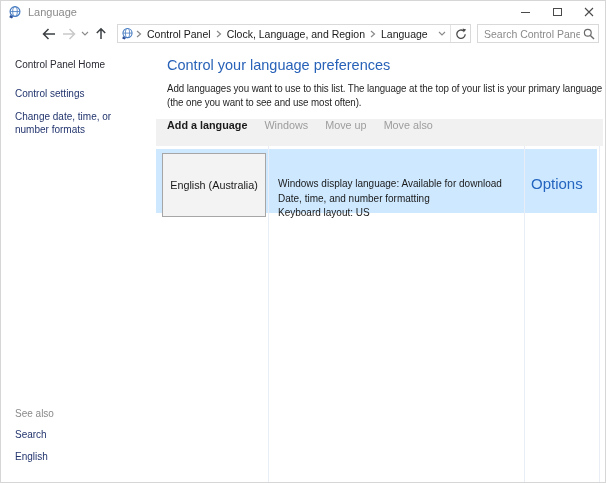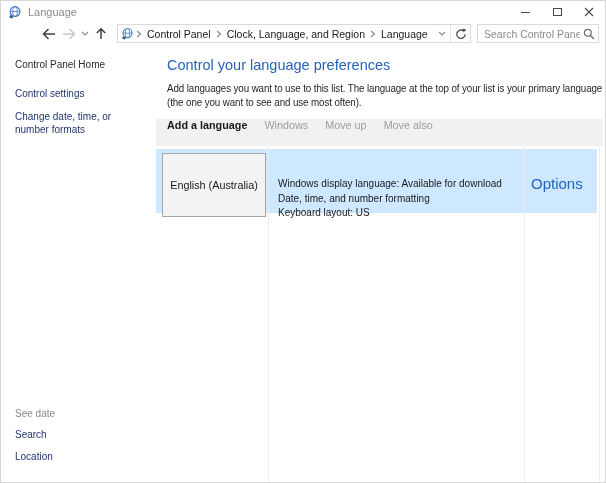--- a/index.html
+++ b/index.html
@@ -156,23 +156,23 @@
       </svg>
     </span>
   </div>
 </div>
 
 <div class="sidebar">
   <div class="sb-home">Control Panel Home</div>
   <div class="sb-link">Control settings</div>
   <div class="sb-link">Change date, time, or number formats</div>
   <div class="sb-bottom">
-    <div class="sb-seealso">See date</div>
+    <div class="sb-seealso">See also</div>
     <div class="sb-link">Search</div>
-    <div class="sb-link">Location</div>
+    <div class="sb-link">English</div>
   </div>
 </div>
 
 <div class="content">
   <div class="page-title">Control your language preferences</div>
   <div class="desc">
     <div>Add languages you want to use to this list. The language at the top of your list is your primary language</div>
     <div>(the one you want to see and use most often).</div>
   </div>
 

